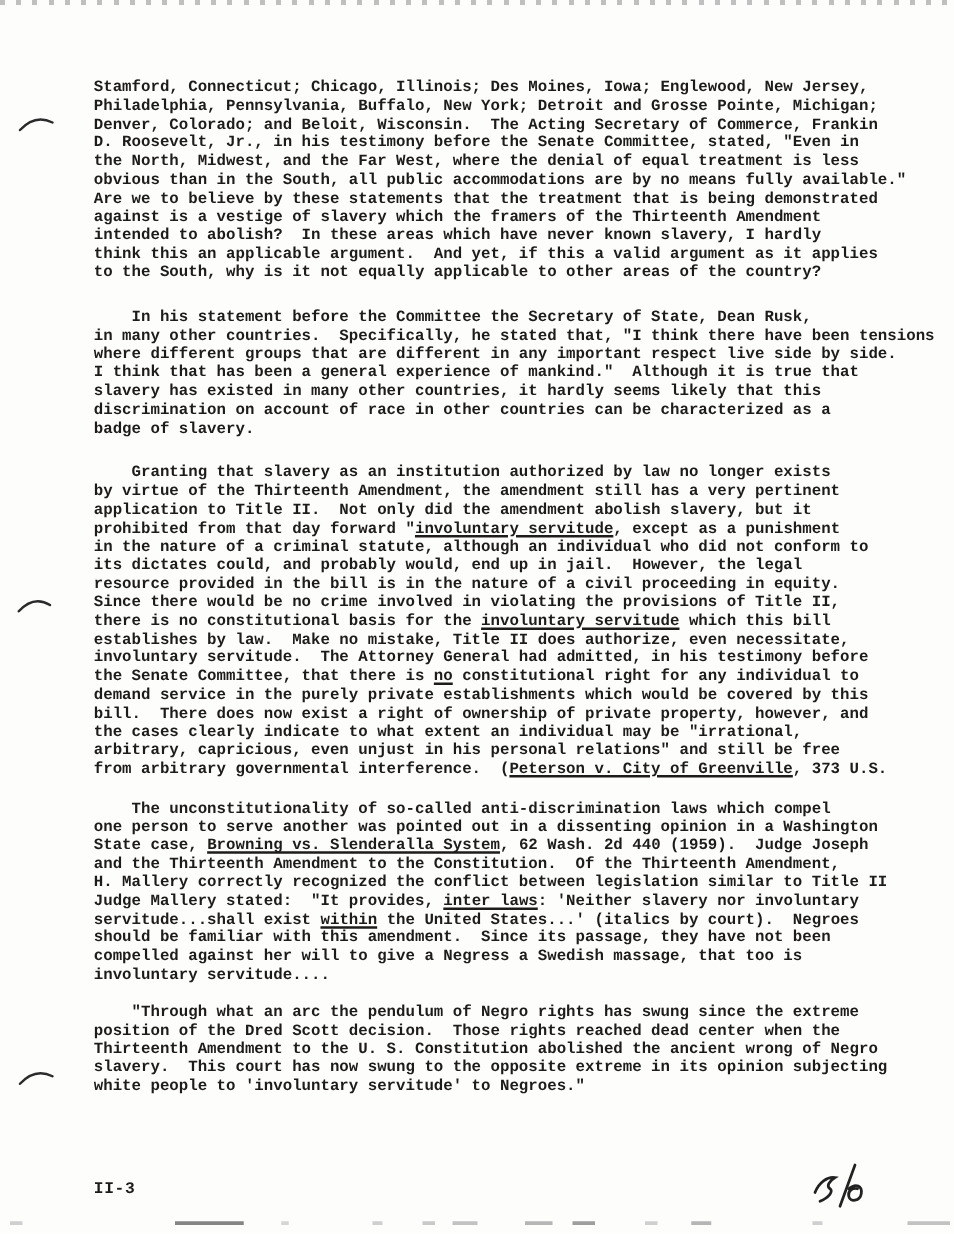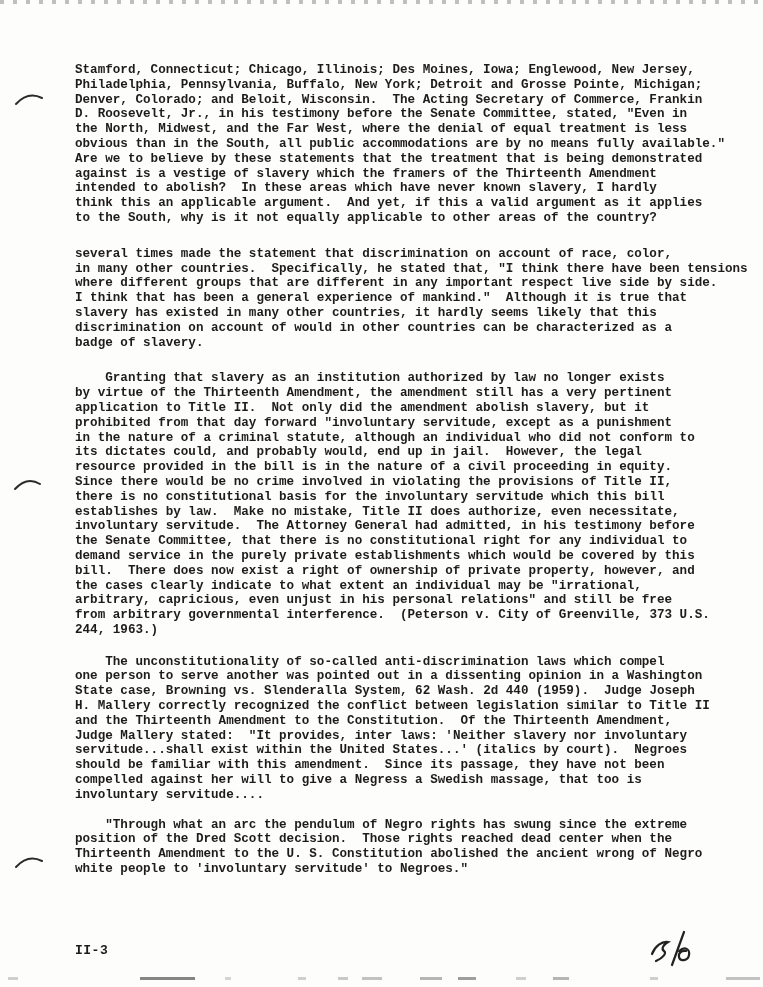--- a/index.html
+++ b/index.html
@@ -25,21 +25,21 @@
   .body-text{
     position:absolute;left:75px;top:63px;width:688px;
     font-size:12.6px;line-height:14.8px;
   }
   .para{margin:0 0 19px 0;}
   .para:nth-of-type(1){margin-bottom:21px;}
   .para:nth-of-type(2){margin-bottom:21px;}
   .para:nth-of-type(3){margin-bottom:17px;}
   .para:nth-of-type(4){margin-bottom:15px;}
   .line{white-space:pre;}
-  .u{text-underline-offset:2px;text-decoration-thickness:1.5px;}
+  .u{text-decoration:underline;text-underline-offset:2px;text-decoration-thickness:1.5px;}
   
   .margin-arc{position:absolute;width:32px;height:18px;}
   .margin-arc svg{display:block;}
   .arc1{left:13px;top:89px;}
   .arc2{left:12px;top:474px;}
   .arc3{left:13px;top:852px;}
   
   .footer-label{
     position:absolute;left:75px;top:943px;
     font-size:13px;letter-spacing:.5px;
@@ -77,64 +77,64 @@
         <div class="line"><span>D. Roosevelt, Jr., in his testimony before the Senate Committee, stated, "Even in</span></div>
         <div class="line"><span>the North, Midwest, and the Far West, where the denial of equal treatment is less</span></div>
         <div class="line"><span>obvious than in the South, all public accommodations are by no means fully available."</span></div>
         <div class="line"><span>Are we to believe by these statements that the treatment that is being demonstrated</span></div>
         <div class="line"><span>against is a vestige of slavery which the framers of the Thirteenth Amendment</span></div>
         <div class="line"><span>intended to abolish?  In these areas which have never known slavery, I hardly</span></div>
         <div class="line"><span>think this an applicable argument.  And yet, if this a valid argument as it applies</span></div>
         <div class="line"><span>to the South, why is it not equally applicable to other areas of the country?</span></div>
       </div>
       <div class="para">
-        <div class="line"><span>several times made the statement that discrimination on account of race, color,</span></div>
+        <div class="line"><span>    In his statement before the Committee the Secretary of State, Dean Rusk,</span></div>
         <div class="line"><span>in many other countries.  Specifically, he stated that, "I think there have been tensions</span></div>
         <div class="line"><span>where different groups that are different in any important respect live side by side.</span></div>
         <div class="line"><span>I think that has been a general experience of mankind."  Although it is true that</span></div>
         <div class="line"><span>slavery has existed in many other countries, it hardly seems likely that this</span></div>
-        <div class="line"><span>discrimination on account of would in other countries can be characterized as a</span></div>
+        <div class="line"><span>discrimination on account of race in other countries can be characterized as a</span></div>
         <div class="line"><span>badge of slavery.</span></div>
       </div>
       <div class="para">
         <div class="line"><span>    Granting that slavery as an institution authorized by law no longer exists</span></div>
         <div class="line"><span>by virtue of the Thirteenth Amendment, the amendment still has a very pertinent</span></div>
         <div class="line"><span>application to Title II.  Not only did the amendment abolish slavery, but it</span></div>
         <div class="line"><span>prohibited from that day forward "</span><span class="u">involuntary servitude</span><span>, except as a punishment</span></div>
         <div class="line"><span>in the nature of a criminal statute, although an individual who did not conform to</span></div>
         <div class="line"><span>its dictates could, and probably would, end up in jail.  However, the legal</span></div>
         <div class="line"><span>resource provided in the bill is in the nature of a civil proceeding in equity.</span></div>
         <div class="line"><span>Since there would be no crime involved in violating the provisions of Title II,</span></div>
         <div class="line"><span>there is no constitutional basis for the </span><span class="u">involuntary servitude</span><span> which this bill</span></div>
         <div class="line"><span>establishes by law.  Make no mistake, Title II does authorize, even necessitate,</span></div>
         <div class="line"><span>involuntary servitude.  The Attorney General had admitted, in his testimony before</span></div>
         <div class="line"><span>the Senate Committee, that there is </span><span class="u">no</span><span> constitutional right for any individual to</span></div>
         <div class="line"><span>demand service in the purely private establishments which would be covered by this</span></div>
         <div class="line"><span>bill.  There does now exist a right of ownership of private property, however, and</span></div>
         <div class="line"><span>the cases clearly indicate to what extent an individual may be "irrational,</span></div>
         <div class="line"><span>arbitrary, capricious, even unjust in his personal relations" and still be free</span></div>
         <div class="line"><span>from arbitrary governmental interference.  (</span><span class="u">Peterson v. City of Greenville</span><span>, 373 U.S.</span></div>
-        <div class="line"><span>244, 1963.)</span></div>
       </div>
       <div class="para">
         <div class="line"><span>    The unconstitutionality of so-called anti-discrimination laws which compel</span></div>
         <div class="line"><span>one person to serve another was pointed out in a dissenting opinion in a Washington</span></div>
         <div class="line"><span>State case, </span><span class="u">Browning vs. Slenderalla System</span><span>, 62 Wash. 2d 440 (1959).  Judge Joseph</span></div>
+        <div class="line"><span>and the Thirteenth Amendment to the Constitution.  Of the Thirteenth Amendment,</span></div>
         <div class="line"><span>H. Mallery correctly recognized the conflict between legislation similar to Title II</span></div>
-        <div class="line"><span>and the Thirteenth Amendment to the Constitution.  Of the Thirteenth Amendment,</span></div>
         <div class="line"><span>Judge Mallery stated:  "It provides, </span><span class="u">inter laws</span><span>: 'Neither slavery nor involuntary</span></div>
         <div class="line"><span>servitude...shall exist </span><span class="u">within</span><span> the United States...' (italics by court).  Negroes</span></div>
         <div class="line"><span>should be familiar with this amendment.  Since its passage, they have not been</span></div>
         <div class="line"><span>compelled against her will to give a Negress a Swedish massage, that too is</span></div>
         <div class="line"><span>involuntary servitude....</span></div>
       </div>
       <div class="para">
         <div class="line"><span>    "Through what an arc the pendulum of Negro rights has swung since the extreme</span></div>
         <div class="line"><span>position of the Dred Scott decision.  Those rights reached dead center when the</span></div>
         <div class="line"><span>Thirteenth Amendment to the U. S. Constitution abolished the ancient wrong of Negro</span></div>
+        <div class="line"><span>slavery.  This court has now swung to the opposite extreme in its opinion subjecting</span></div>
         <div class="line"><span>white people to 'involuntary servitude' to Negroes."</span></div>
       </div>
     </div>
 
   <div class="footer-label">II-3</div>
 
   <div class="handwritten" aria-label="76">
     <svg width="54" height="40" viewBox="0 0 54 40" stroke="#222" stroke-width="2.2" fill="none" stroke-linecap="round">
       <path d="M6 25 C9 17 16 12 22 13 C17 16 15 20 18 22 C21 24 17 29 10 32"></path>
       <path d="M38 3 L26 36"></path>

